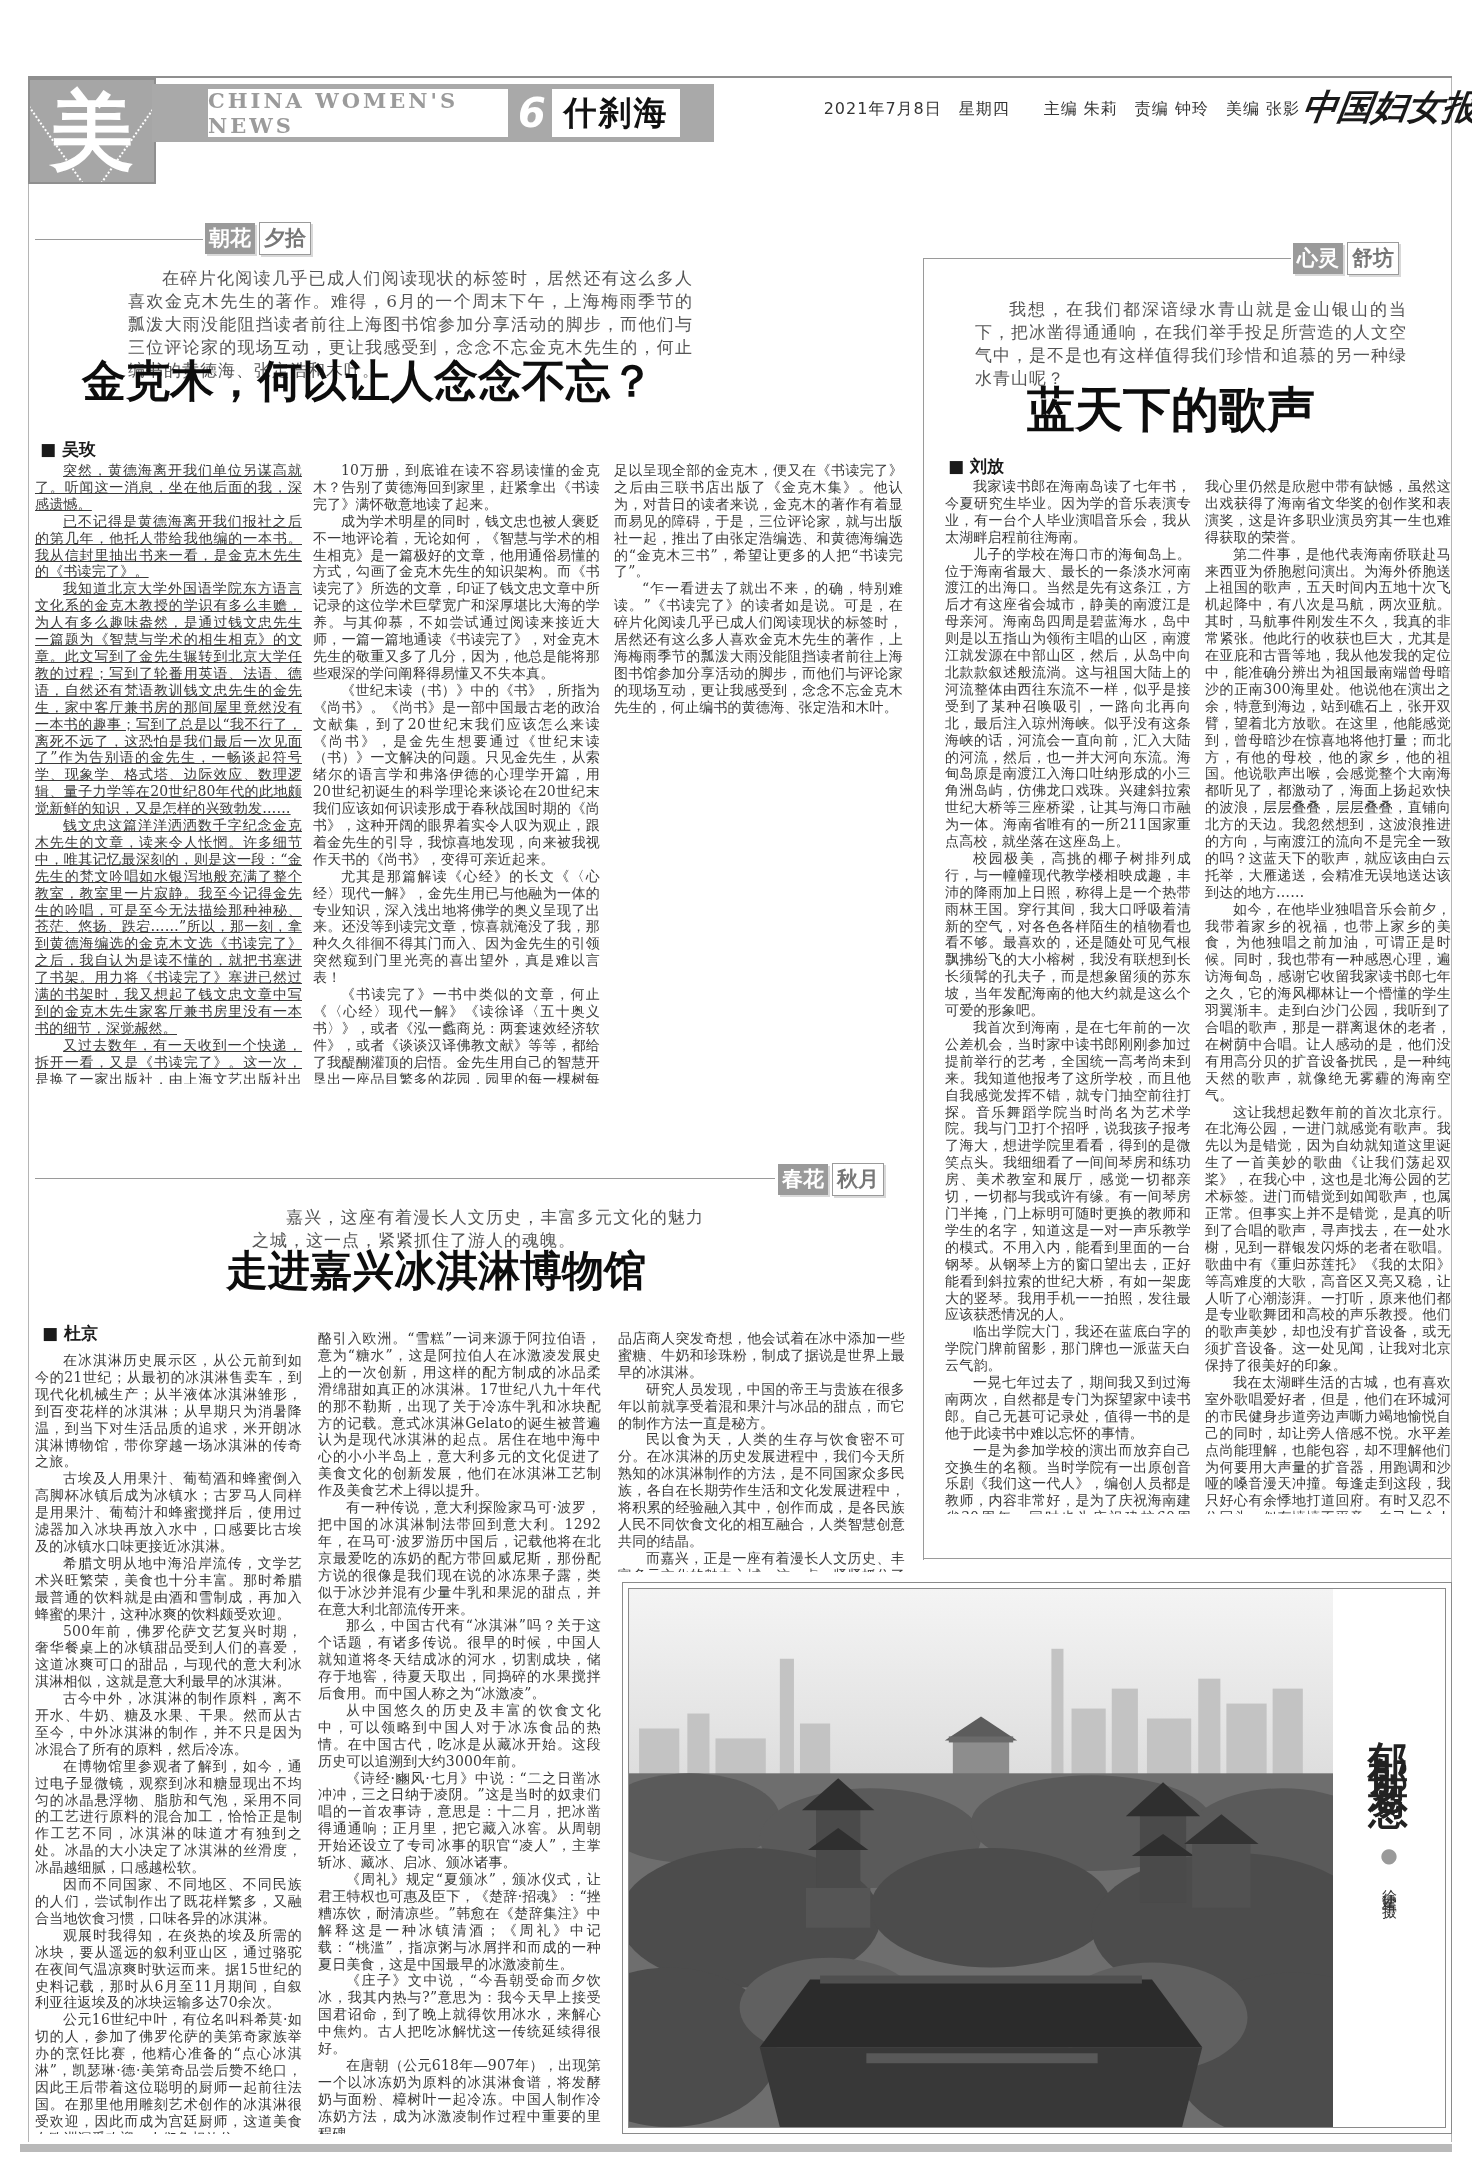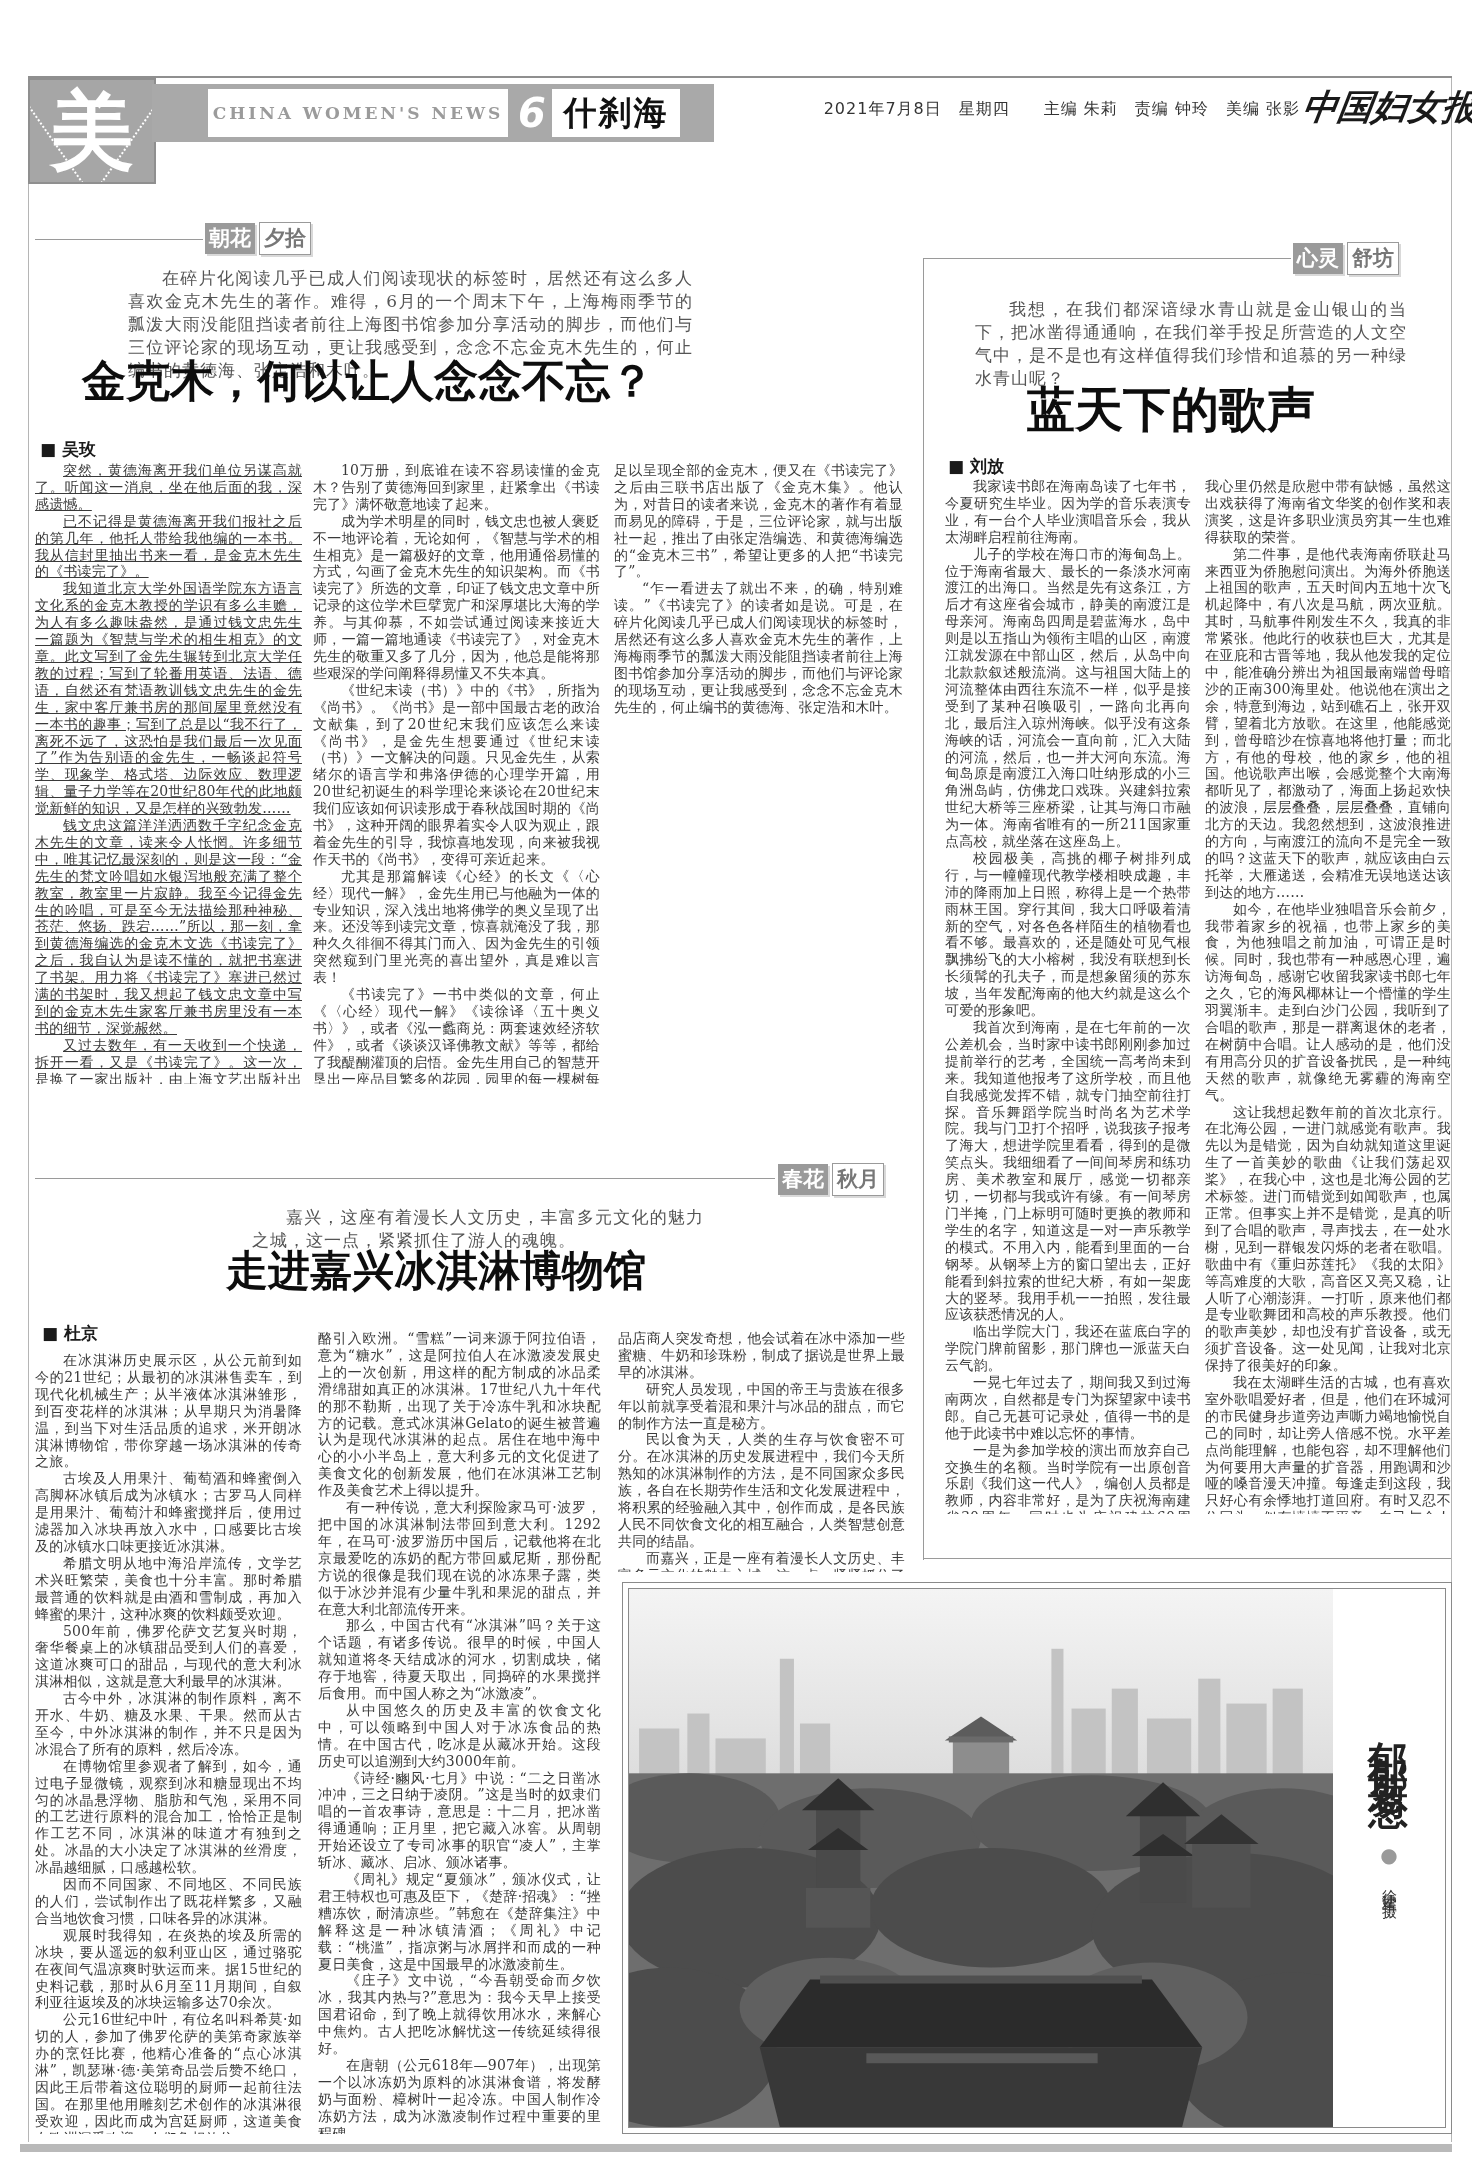--- a/index.html
+++ b/index.html
@@ -13,21 +13,21 @@
   .frame-bottom{left:20px;top:2144px;width:1432px;height:8px;background:#b9b9b9;}
   
   .logo-box{left:28px;top:78px;width:124px;height:102px;background:#a6a6a6;border:2px solid #8f8f8f;
             display:flex;align-items:center;justify-content:center;overflow:hidden;}
   .logo-char{color:#fff;font-size:84px;font-weight:bold;line-height:1;font-family:"DejaVu Serif",serif;}
   .logo-dot1,.logo-dot2{position:absolute;width:0;height:150px;border-left:2px dotted #fff;top:-20px;}
   .logo-dot1{left:18px;transform:rotate(-35deg);}
   .logo-dot2{right:18px;transform:rotate(35deg);}
   .band{left:152px;top:84px;width:562px;height:58px;background:#a9a9a9;}
   .band-box1{left:208px;top:89px;width:300px;height:48px;background:#fff;display:flex;align-items:center;justify-content:center;}
-  .ename{color:#9b9b9b;font-weight:bold;font-size:17px;letter-spacing:3px;font-family:"DejaVu Serif",serif;text-align:right;}
+  .ename{color:#9b9b9b;font-weight:bold;font-size:21px;letter-spacing:3px;font-family:"DejaVu Serif",serif;}
   .pageno{left:512px;top:88px;width:40px;height:50px;color:#fff;font-size:40px;font-weight:bold;
           font-family:"DejaVu Sans",sans-serif;display:flex;align-items:center;justify-content:center;font-style:italic;}
   .band-box2{left:552px;top:89px;width:128px;height:48px;background:#fff;display:flex;align-items:center;justify-content:center;}
   .secname{font-size:33px;font-weight:bold;color:#111;letter-spacing:2px;font-family:"DejaVu Serif",serif;}
   .dateline{left:700px;top:99px;width:600px;text-align:right;font-size:16px;color:#333;
             font-family:"DejaVu Sans","Liberation Sans",sans-serif;letter-spacing:1px;}
   .masthead-cn{left:1302px;top:84px;width:152px;height:54px;font-size:35px;font-weight:bold;font-style:italic;
                font-family:"DejaVu Serif",serif;color:#1a1a1a;transform:skewX(-8deg);white-space:nowrap;}
   
   .lead-line{border-top:1px solid #9a9a9a;}

